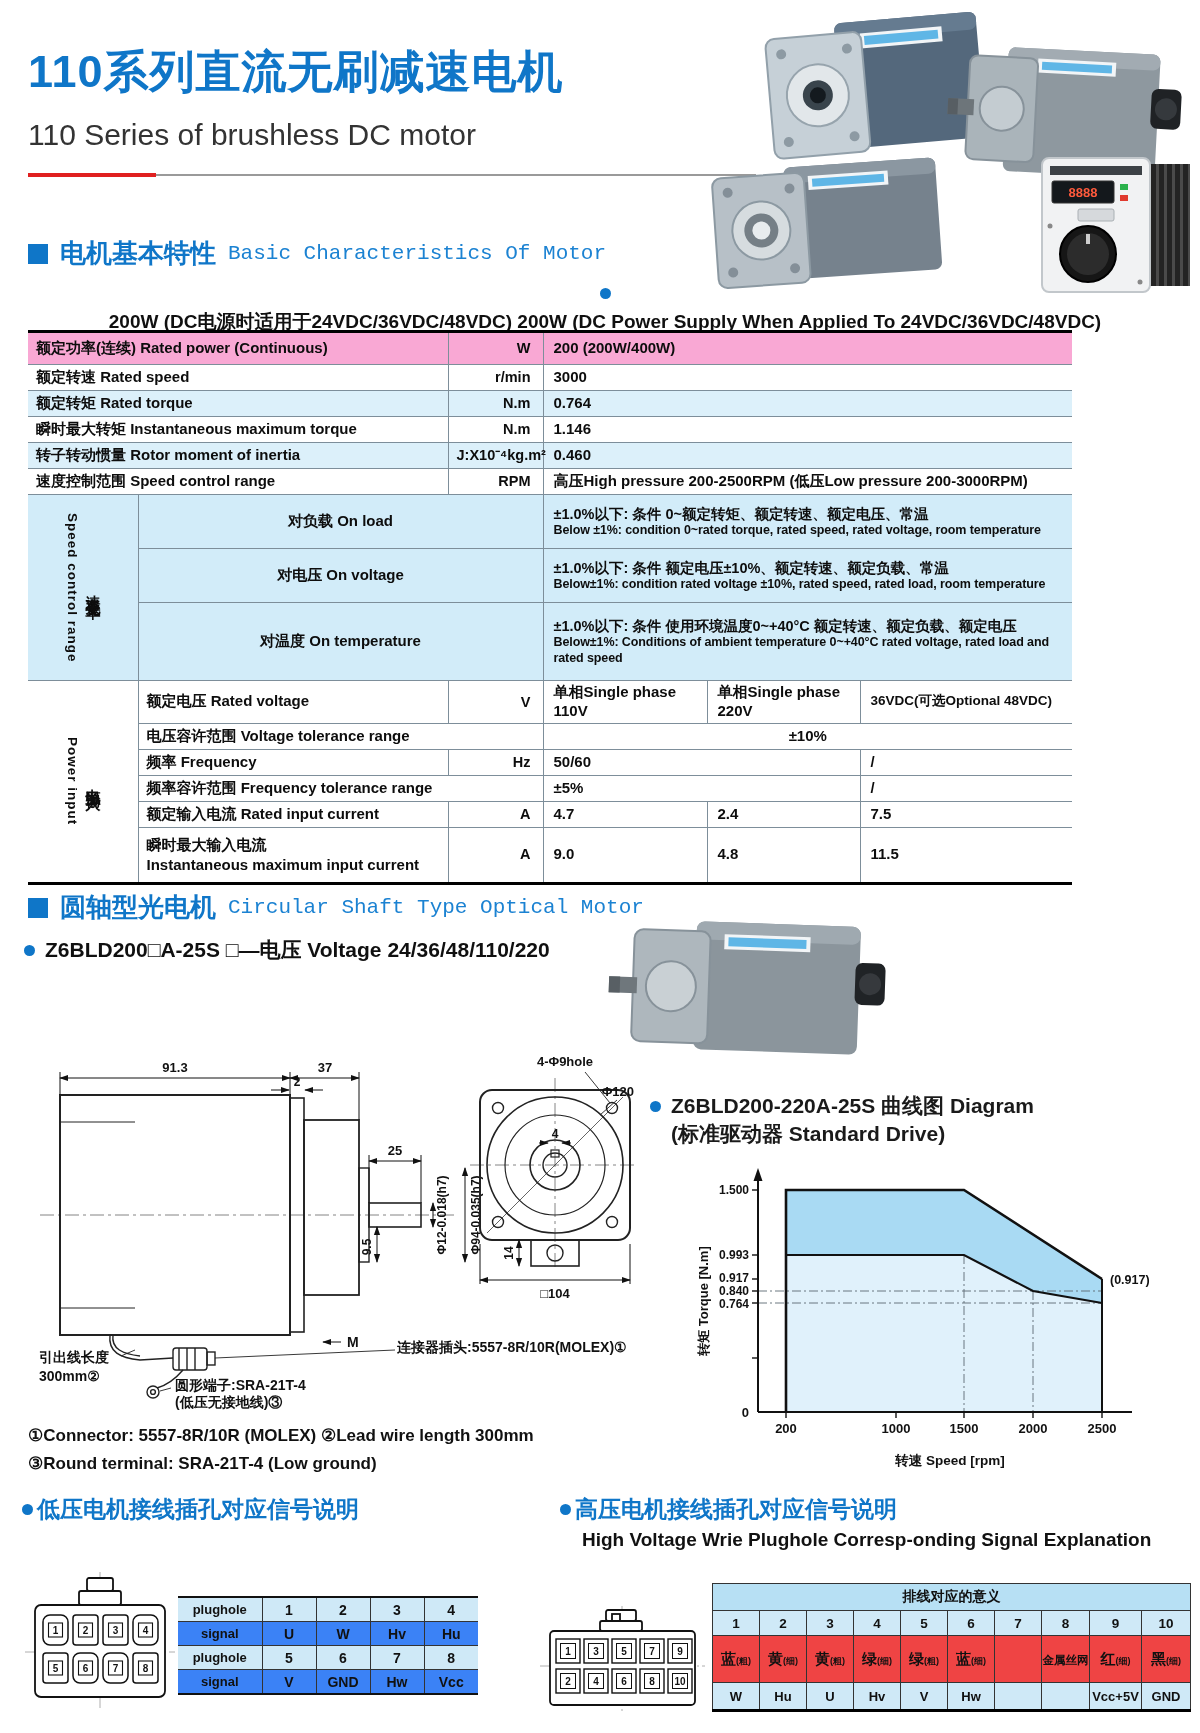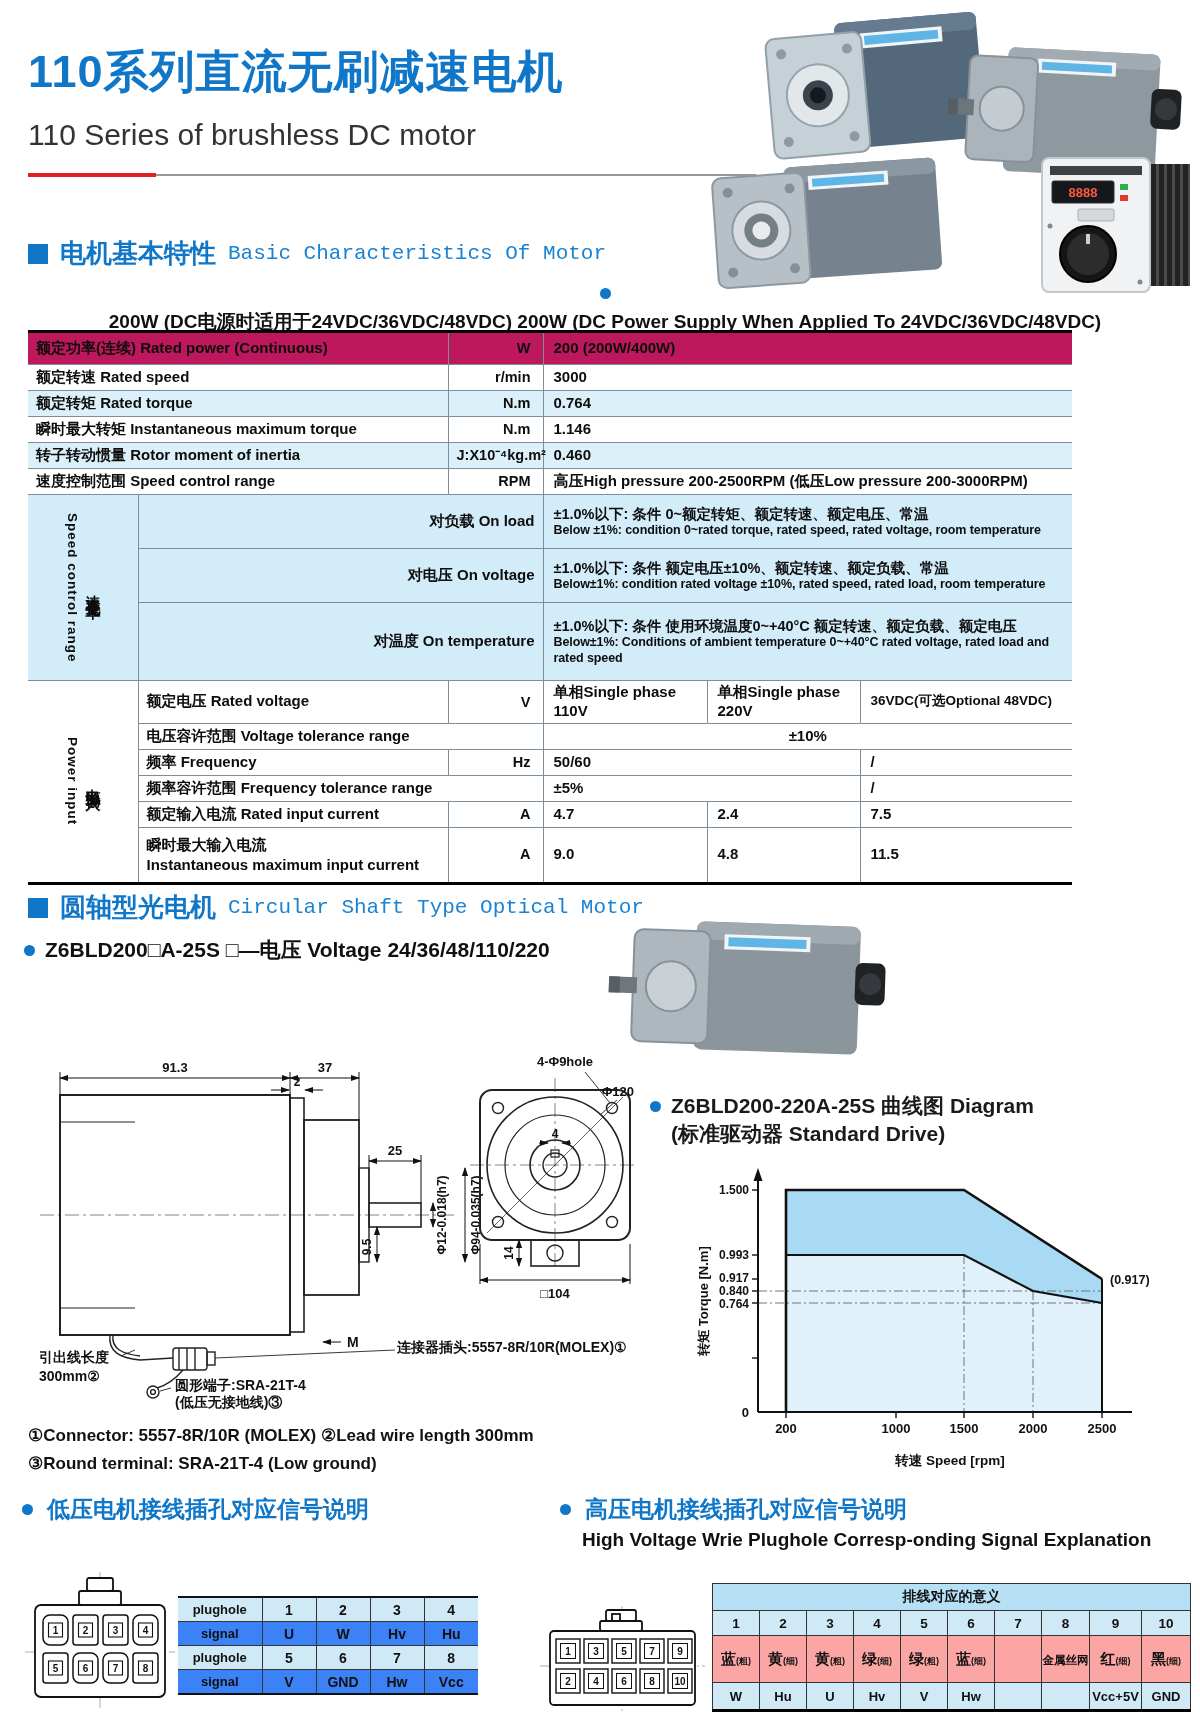--- a/index.html
+++ b/index.html
@@ -22,62 +22,62 @@
   .dot{width:11px;height:11px;border-radius:50%;background:#0f76c8;flex:0 0 auto;}
   .bullet-txt{font-size:19px;font-weight:600;color:#101010;}
   .bullet-txt2{font-size:21px;font-weight:700;color:#101010;}
   
   table.spec{border-collapse:collapse;table-layout:fixed;width:1044px;
     border-top:3px solid #000;border-bottom:3px solid #000;}
   table.spec td{border:1px solid #7d8e9a;font-size:15px;font-weight:600;color:#0d0d0d;
     padding:2px 8px;line-height:1.25;vertical-align:middle;}
   table.spec td:first-child{border-left:none;}
   table.spec td:last-child{border-right:none;}
-  .bg-hdr{background:#be185d;margin-left:24px;}
+  .bg-hdr{background:#f9a8d4;margin-left:24px;}
   .bg-stripe{background:#dcf0fa;}
   .bg-speed{background:#d2ecf9;}
   .unit{text-align:right;padding-right:12px !important;white-space:nowrap;font-size:14.5px !important;}
   .val{padding-left:10px !important;}
   .ctr{text-align:center;}
-  .mid{text-align:right;}
+  .mid{text-align:center;}
   .desc{padding:4px 10px !important;}
   .desc .l1{font-size:14.5px;}
   .desc .l2{font-size:12.5px;letter-spacing:-0.1px;}
   .grp{padding:0 !important;}
   .vwrap{display:flex;flex-direction:row;justify-content:center;align-items:center;gap:3px;}
   .ven{writing-mode:vertical-rl;font-size:13.5px;font-weight:700;letter-spacing:1px;}
   .vcn{writing-mode:vertical-rl;font-size:15px;font-weight:700;letter-spacing:2px;}
   .r1{height:33px;}.r2{height:26px;margin-left:7px;}
   .rs1{height:54px;}.rs2{height:54px;}.rs3{height:78px;}
   .rp{height:26px;}.rp6{height:56px;}
   .two-line div{line-height:1.3;}
   
   .note{font-size:17px;font-weight:600;color:#111;line-height:1.65;}
   
   .chart-title .t1{font-size:21px;font-weight:700;color:#1a1a1a;}
   .chart-title .t2{font-size:21px;font-weight:700;color:#1a1a1a;padding-left:21px;}
   
-  .bhdr{display:flex;align-items:center;gap:14px;}
+  .bhdr{display:flex;align-items:center;gap:4px;}
   .bhdr-cn{font-size:23px;font-weight:800;color:#0f76c8;}
   .bhdr-en{font-size:19px;font-weight:600;color:#111;margin-top:4px;}
   
   table.lv{border-collapse:collapse;table-layout:fixed;width:300px;
     border-top:2px solid #111;border-bottom:2px solid #111;}
   table.lv td{border:1px solid #333;height:23px;text-align:center;font-size:14px;font-weight:700;padding:0;}
   table.lv td:first-child{border-left:none;font-weight:600;font-size:13px;}
   table.lv td:last-child{border-right:none;}
   tr.ph{background:#cfe9f7;}
   tr.sig{background:#3b82f6;}
   
   table.hv{border-collapse:collapse;table-layout:fixed;width:478px;
     border:1.5px solid #000;border-bottom:3px solid #000;}
   table.hv td{border:1px solid #333;text-align:center;padding:0;}
   td.hv-hdr{background:#b7e0f4;font-size:14px;font-weight:800;height:26px;border-bottom:2px solid #fff;}
   tr.hv-num td{background:#cfe9f7;font-size:13.5px;font-weight:700;height:24px;}
-  tr.hv-wire td{background:#fca5a5;height:46px;vertical-align:middle;}
+  tr.hv-wire td{background:#ef4444;height:46px;vertical-align:middle;}
   tr.hv-sig td{background:#cfe9f7;font-size:13px;font-weight:700;height:26px;}
   .wm{font-size:15px;font-weight:700;}
   .ws{font-size:9px;font-weight:700;}
   .wm8{font-size:11.5px;font-weight:700;line-height:1.1;display:inline-block;}
   
   svg text{font-family:"Liberation Sans",sans-serif;}
 </style>
 </head>
 <body>
 

